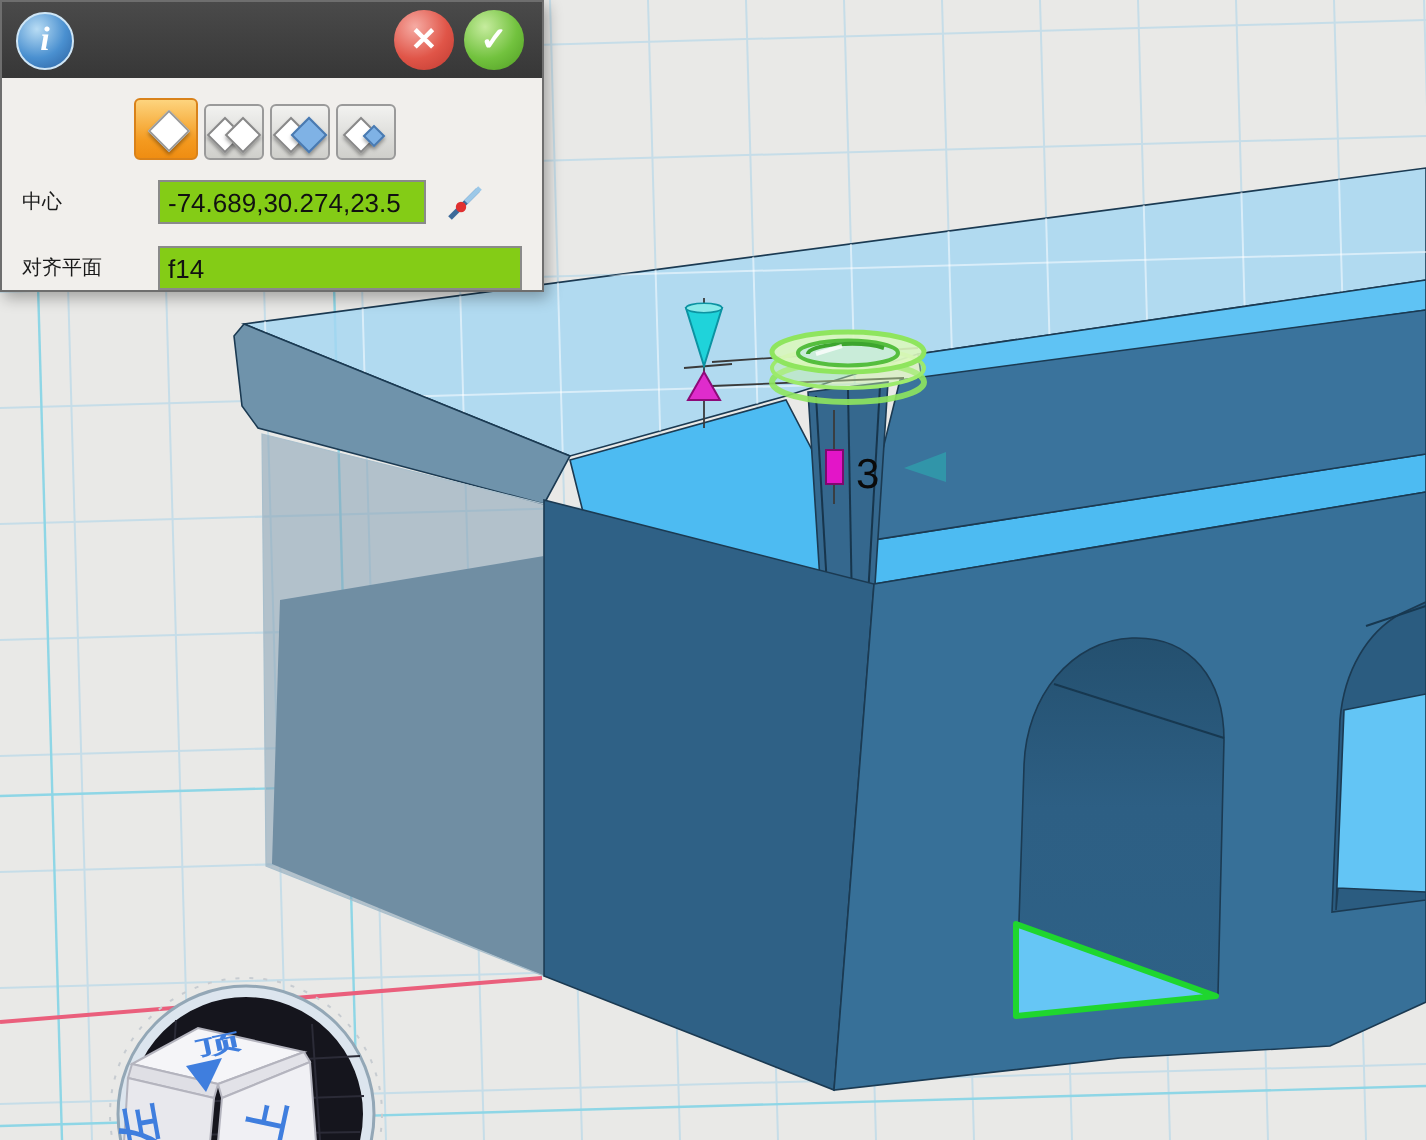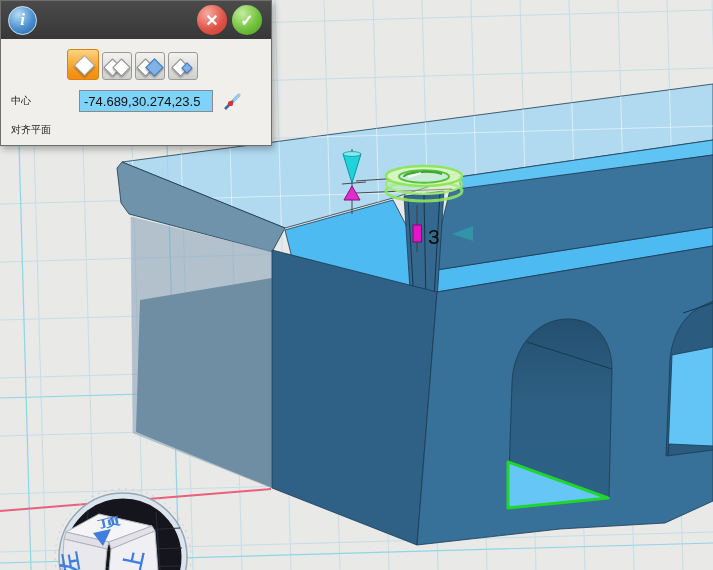--- a/index.html
+++ b/index.html
@@ -25,21 +25,21 @@
       background:linear-gradient(#f2f2f0,#cfcfcb);box-sizing:border-box;}
   .tg.active{width:32px;height:31px;background:linear-gradient(#fdd47e,#f49a1f 70%,#ef8d12);
       border-color:#d9821a;}
   .dm{position:absolute;width:11px;height:11px;background:#fff;border:1px solid #888;
       transform:rotate(45deg);box-shadow:1px 1px 2px rgba(0,0,0,.35);}
   .dm.big{width:13px;height:13px;border-color:#999;}
   .dm.blue{background:#7fb2e5;border-color:#4a7ab0;}
   .dm.small{width:6px;height:6px;}
   .frow{display:flex;align-items:center;margin-bottom:10px;}
   .flbl{width:68px;font-size:10px;color:#1a1a1a;padding-left:2px;flex:0 0 auto;}
-  .fin{height:20px;border:1px solid #8a8a8a;background:#7dd3fc;font-size:13px;
+  .fin{height:20px;border:1px solid #8a8a8a;background:#84cc16;font-size:13px;
        font-family:"Liberation Sans",sans-serif;padding:0 4px;color:#111;box-sizing:content-box;}
   #center-input{width:124px;}
   #plane-input{width:172px;}
   .pick{margin-left:7px;flex:0 0 auto;}
   svg text{font-family:"Liberation Sans",sans-serif;}
 </style>
 </head>
 <body>
 
 <div id="stage">
@@ -210,17 +210,18 @@
       <span class="flbl">中心</span>
       <input id="center-input" class="fin" type="text" value="-74.689,30.274,23.5" style="">
       <svg class="pick" width="24" height="24" viewBox="0 0 24 24">
         <line x1="5" y1="20" x2="19" y2="6" stroke="#3d6a99" stroke-width="2.6"></line>
         <line x1="13" y1="12" x2="20" y2="5" stroke="#9cc8e8" stroke-width="2.6"></line>
         <circle cx="10.5" cy="14.5" r="2.6" fill="#e03030"></circle>
       </svg>
     </div>
     <div class="frow">
       <span class="flbl">对齐平面</span>
+      <input id="plane-input" class="fin" type="text" value="f14" style="">
     </div>
   </div>
 </div>
 
 </div>
 
 </body></html>

